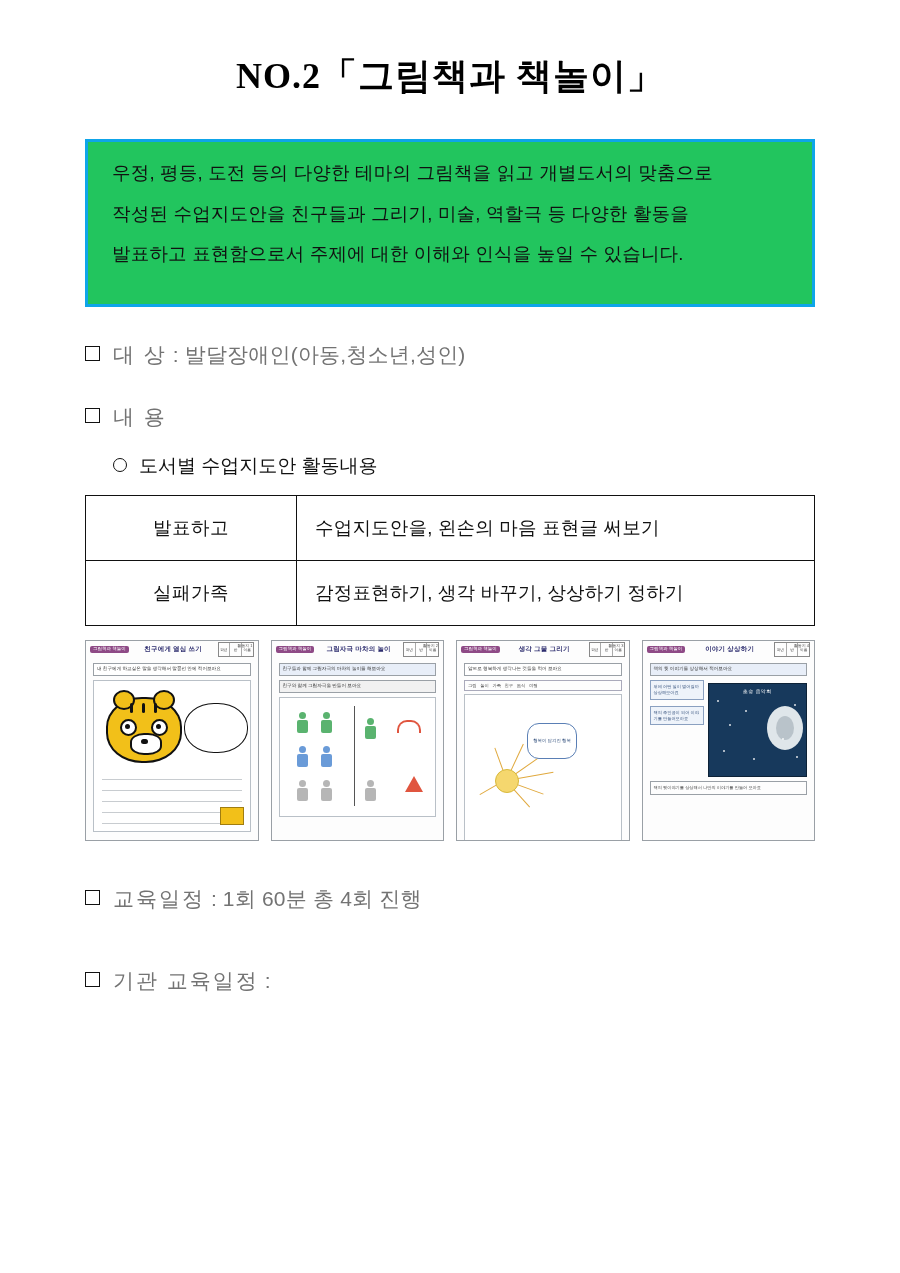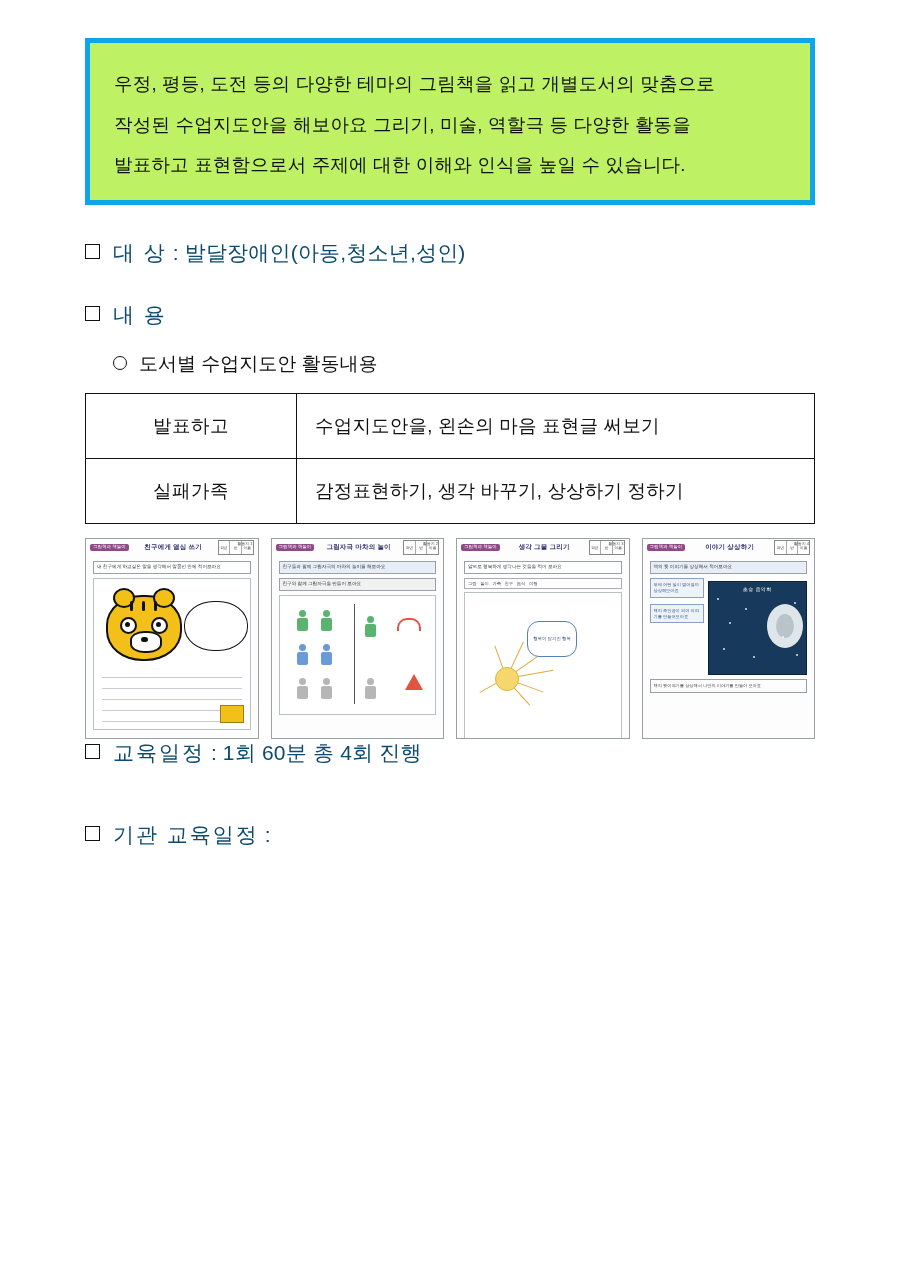--- a/index.html
+++ b/index.html
@@ -26,41 +26,41 @@
     font-size: 36px;
     font-weight: bold;
     letter-spacing: 1px;
     margin-top: 52px;
     margin-bottom: 0;
     font-family: "Liberation Serif", serif;
     color: #000;
   }
   .intro-box {
     margin-top: 38px;
-    border: 5px solid #0ea5e9;
-    background: #bef264;
-    padding: 32px 24px 24px 24px;
+    border: 3px solid #0ea5e9;
+    background: #22c55e;
+    padding: 22px 24px 24px 24px;
     box-sizing: border-box;
   }
   .intro-line {
     font-size: 18.5px;
     line-height: 1.0;
     letter-spacing: 0.2px;
     color: #111;
     margin: 0 0 22px 0;
     white-space: nowrap;
   }
-  .intro-line:last-child { margin-bottom: 1px; }
+  .intro-line:last-child { margin-bottom: 16px; }
 
   .field-row {
     display: flex;
     align-items: baseline;
     margin-top: 34px;
     font-size: 21px;
-    color: #0c4a6e;
+    color: #737373;
   }
   .sq {
     display: inline-block;
     width: 13px;
     height: 13px;
     border: 1.6px solid #111;
     margin-right: 13px;
     flex: none;
     position: relative;
     top: -1px;
@@ -449,33 +449,34 @@
   }
   .flex4 { display: flex; gap: 4px; align-items: flex-start; }
   .foot4 {
     border: .7px solid #9aa0a6;
     font-size: 4.2px;
     color: #444;
     padding: 3px;
     margin-top: 4px;
     line-height: 1.4;
   }
-  .bottom-fields { }
+  .bottom-fields { margin-top: 44px; }
   .bottom-fields .field-row:first-child { margin-top: 0; }
   .gap-big { height: 54px; }
 </style>
 </head>
 <body>
 
 <div class="page">
 
+  <h1 class="doc-title">NO.2「그림책과 책놀이」</h1>
 
   <div class="intro-box">
     <p class="intro-line">우정, 평등, 도전 등의 다양한 테마의 그림책을 읽고 개별도서의 맞춤으로</p>
-    <p class="intro-line">작성된 수업지도안을 해보아요 그리기, 미술, 역할극 등 다양한 활동을</p>
+    <p class="intro-line">작성된 수업지도안을 친구들과 그리기, 미술, 역할극 등 다양한 활동을</p>
     <p class="intro-line">발표하고 표현함으로서 주제에 대한 이해와 인식을 높일 수 있습니다.</p>
   </div>
 
   <div class="field-row">
     <span class="sq"></span>
     <span class="field-label">대   상</span>
     <span class="field-sep">:</span>
     <span class="field-value">발달장애인(아동,청소년,성인)</span>
   </div>
 

